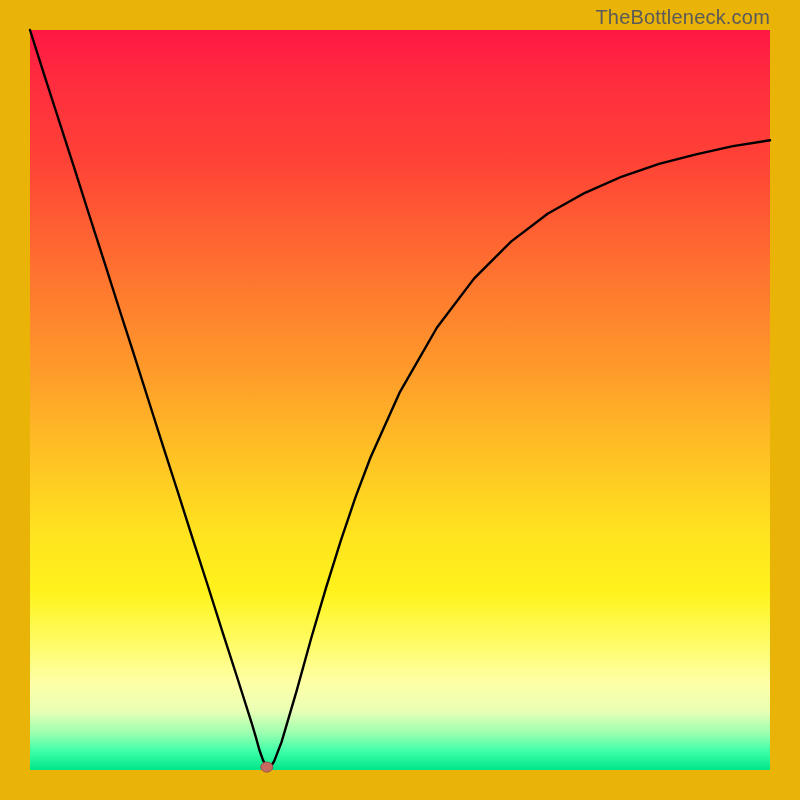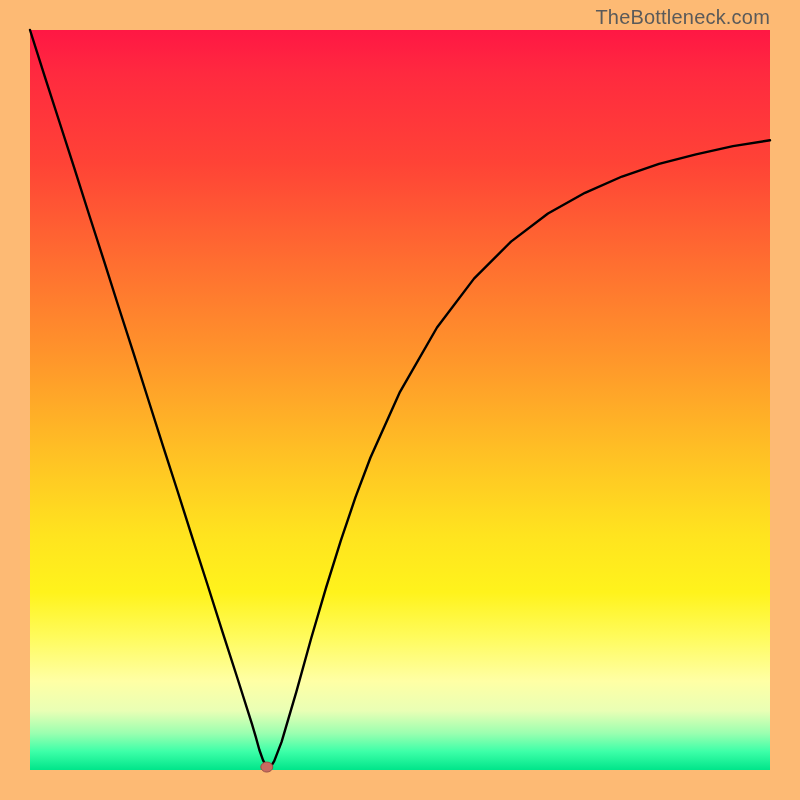--- a/index.html
+++ b/index.html
@@ -8,21 +8,21 @@
     width: 800px;
     height: 800px;
     overflow: hidden;
     background: #000;
     font-family: Arial, Helvetica, sans-serif;
   }
   .frame {
     position: relative;
     width: 800px;
     height: 800px;
-    background: #fdba74;
+    background: #eab308;
   }
   .plot-area {
     position: absolute;
     left: 30px;
     top: 30px;
     width: 740px;
     height: 740px;
     
     background: linear-gradient(to bottom,
       #ff1744 0%,

